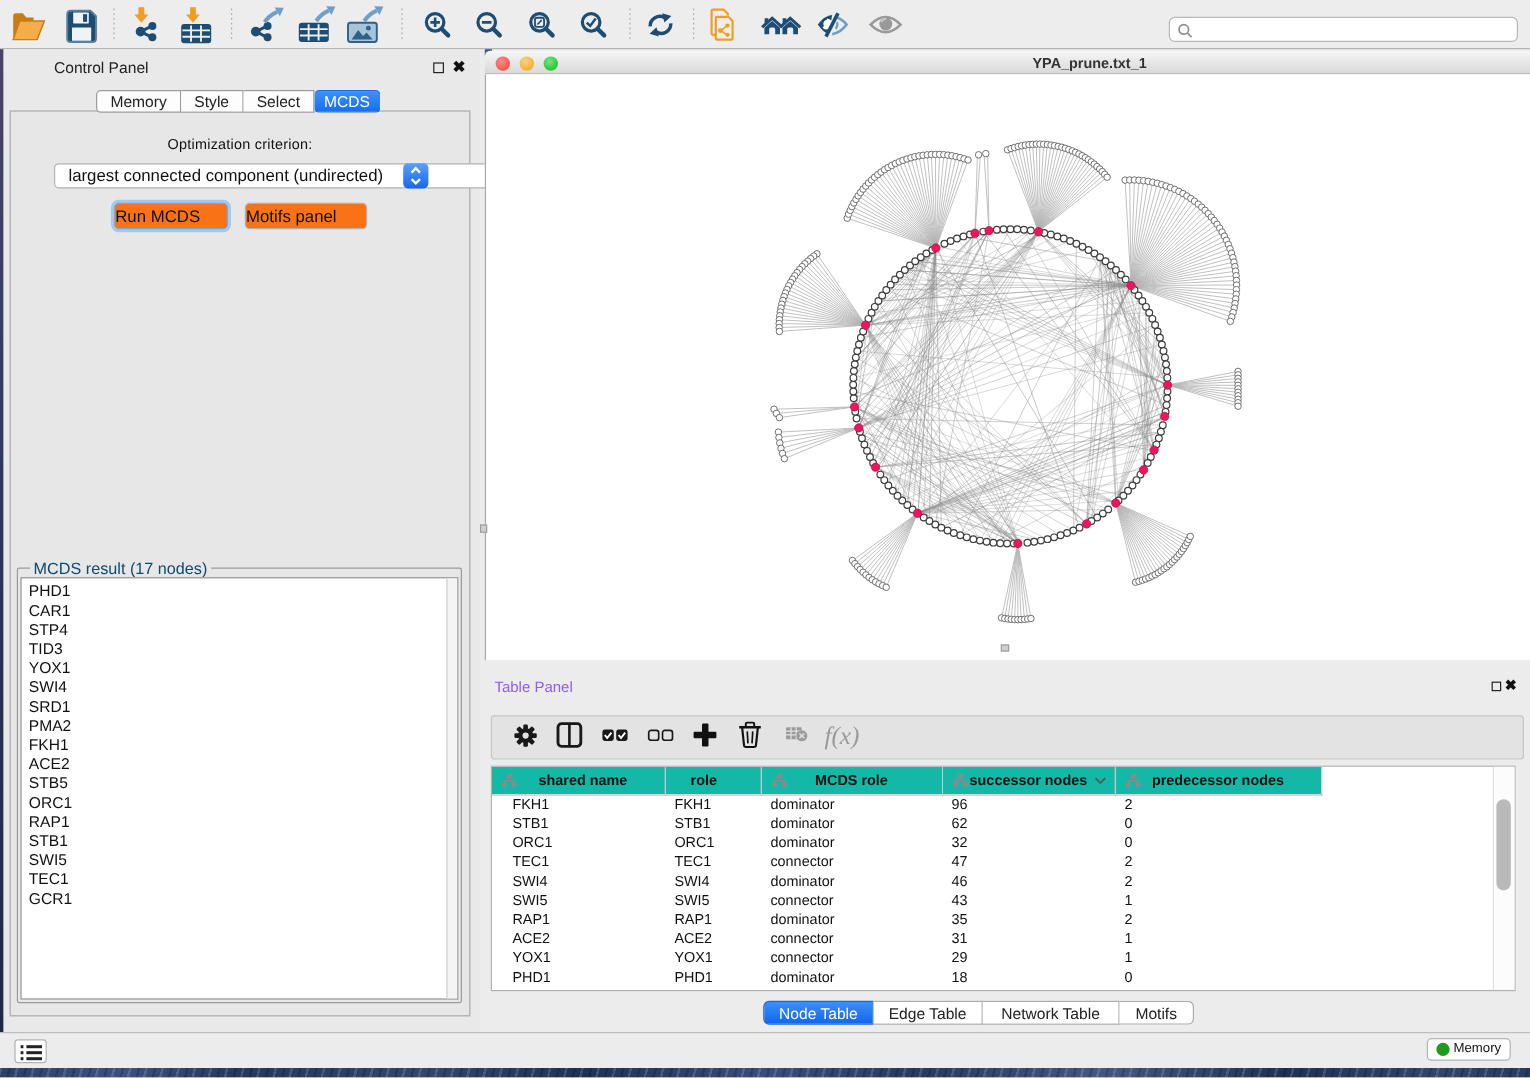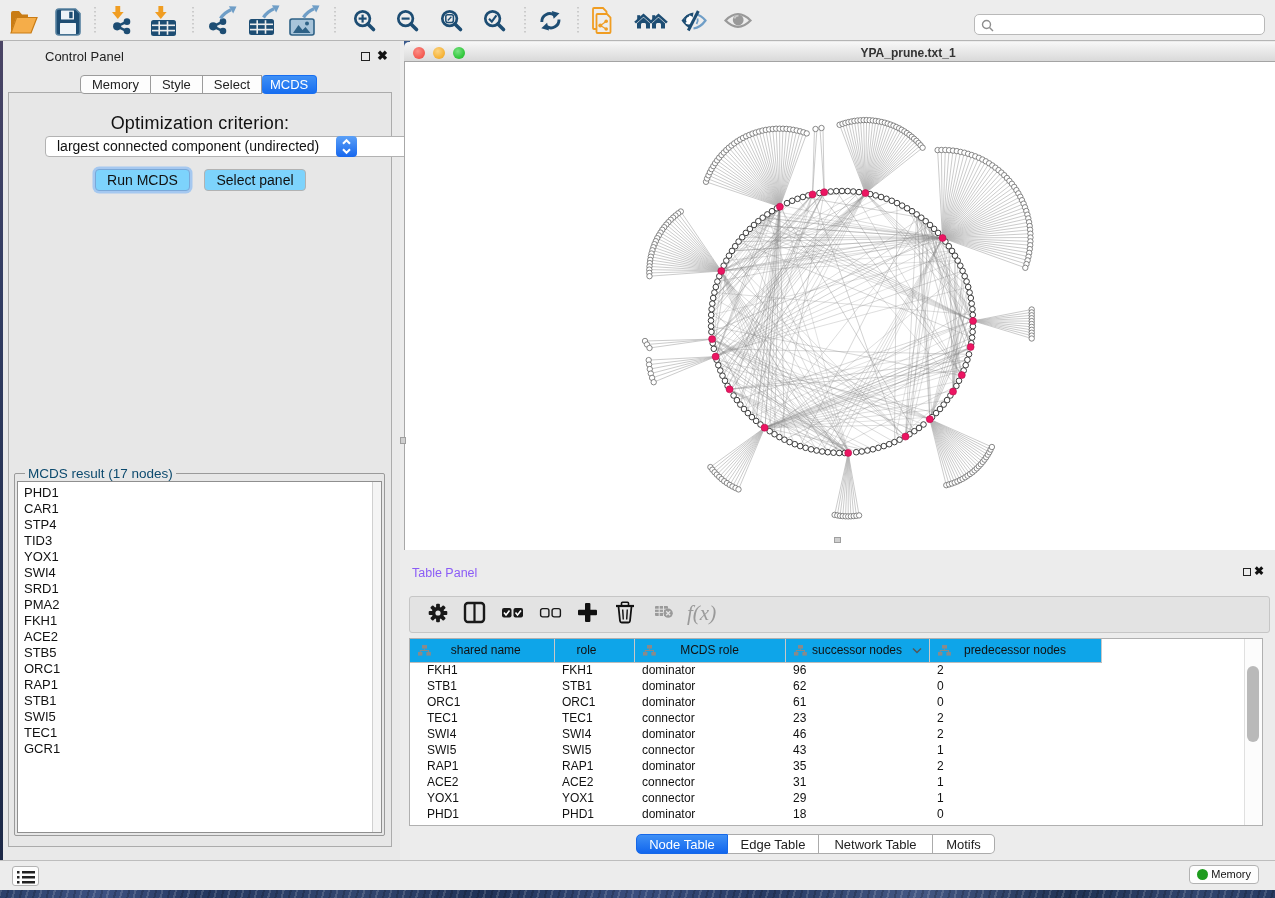--- a/index.html
+++ b/index.html
@@ -18,24 +18,24 @@
 
 #cpanel { left:3px; top:41px; width:397px; height:819px; background:#e9e9e9; }
 #cp-title { left:15px; top:49px; font-size:13px; color:#222;margin-left:30px; }
 #cp-box { left:361px; top:52px; width:9px; height:9px; border:1.4px solid #222; }
 #cp-x { left:377px; top:48px; font-size:13px; font-weight:bold; color:#111; }
 #cp-body { left:8px; top:92px; width:384px; height:755px; background:#e7e7e7; border:1px solid #ababab; }
 #cp-tabs { left:80px; top:75px; height:19px; display:flex; }
 .tab { height:19px; line-height:18px; font-size:13px; color:#222; background:#fdfdfd; border:1px solid #9c9c9c; border-left:none; padding:0 11px; text-align:center; }
 .tab.first { border-left:1px solid #9c9c9c; border-radius:4px 0 0 4px; }
 .tab.sel { background:linear-gradient(#3f90f5,#176ef0); color:#fff; border-color:#176ef0; border-radius:4px; padding:0 8px; }
-#optlabel { left:8px; top:113px; width:384px; text-align:center; font-size:18px; letter-spacing:0.2px; color:#111; }
+#optlabel { left:8px; top:113px; width:384px; text-align:center; font-size:12px; letter-spacing:0.2px; color:#111; }
 #combo { left:45px; top:136px; width:367px; height:21px; background:#fff; border:1px solid #b2b2b2; border-radius:4px; font-size:14px; color:#111; line-height:19px; padding-left:11px; }
 #combocap { left:336px; top:136px; width:21px; height:21px; border-radius:4px; background:linear-gradient(#5ba0f7,#1667ee); }
-.btn { height:22px; background:#7dd3fc; border:1px solid #b2b2b2; border-radius:4px; font-size:14px; color:#111; text-align:center; line-height:20px; }
+.btn { height:22px; background:#f97316; border:1px solid #b2b2b2; border-radius:4px; font-size:14px; color:#111; line-height:20px; }
 #btn-run { left:95px; top:169px; width:95px; box-shadow:0 0 0 2.5px #a5c8f0; border-color:#7aa8d8; }
 #btn-close { left:204px; top:169px; width:102px; }
 #fieldset { left:14px; top:473px; width:371px; height:363px; border:1px solid #9a9a9a; border-radius:2px; }
 #fs-legend { left:25px; top:466px; font-size:13.5px; color:#0c4a6e; background:#e7e7e7; padding:0 3px; }
 #listbox { left:17px; top:481px; width:365px; height:352px; background:#fff; border:1px solid #8f8f8f; font-size:13px; color:#111; line-height:16px; padding:3px 0 0 6px; }
 #listsb { left:372px; top:482px; width:9px; height:350px; background:#f4f4f4; border-left:1px solid #d0d0d0; }
 
 
 #netwin-title { left:404px; top:42px; width:871px; height:20px; background:linear-gradient(#f7f7f7,#d9d9d9); border-bottom:1px solid #a4a4a4; border-radius:5px 0 0 0; }
 #net-title-txt { left:404px; top:46px; width:1008px; text-align:center; font-size:12px; font-weight:bold; color:#333; }
@@ -46,21 +46,21 @@
 #grip-h { left:834px; top:537px; width:7px; height:6px; background:#cfcfcf; border:1px solid #9f9f9f; }
 
 
 #tpanel { left:404px; top:556px; width:871px; height:304px; background:#ececec; }
 #tp-title { left:412px; top:566px; font-size:12.5px; color:#8b5cf6; }
 #tp-box { left:1243px; top:568px; width:8px; height:8px; border:1.3px solid #222; }
 #tp-x { left:1254px; top:564px; font-size:12px; font-weight:bold; color:#111; }
 #tp-toolbar { left:409px; top:596px; width:861px; height:37px; background:#e3e3e3; border:1px solid #c6c6c6; border-radius:3px; }
 #tbl { left:409px; top:638px; width:854px; height:188px; background:#fff; border:1px solid #b0b0b0; }
 #tbl table { border-collapse:collapse; width:691px; table-layout:fixed; font-size:12px; color:#111; }
-#tbl th { font-weight:normal; height:23px; background:#0ea5e9; border-right:1px solid #c8c8c8; border-bottom:1px solid #bcbcbc; padding:0; font-size:12px; position:relative; }
+#tbl th { font-weight:bold; height:23px; background:#14b8a6; border-right:1px solid #c8c8c8; border-bottom:1px solid #bcbcbc; padding:0; font-size:12px; position:relative; }
 #tbl th .hico { position:absolute; left:8px; top:6px; }
 #tbl th .chev { position:absolute; right:7px; top:8px; }
 #tbl th svg { vertical-align:middle; }
 #tbl td { height:16px; padding:0 4px 0 8px; white-space:nowrap; overflow:hidden; }
 #tbl td:first-child { padding-left:17px; }
 
 #tbl td.num { text-align:left; padding-right:10px; }
 #tbl td.num:nth-child(4) { padding-right:6px; }
 #tbl-sb { left:1244px; top:639px; width:18px; height:186px; background:#fcfcfc; border-left:1px solid #e0e0e0; }
 #tbl-thumb { left:1247px; top:666px; width:12px; height:76px; background:#b9b9b9; border-radius:6px; }
@@ -238,21 +238,21 @@
     <div class="tab">Select</div>
     <div class="tab sel">MCDS</div>
 </div>
 <div id="optlabel" class="abs">Optimization criterion:</div>
 <div id="combo" class="abs">largest connected component (undirected)</div>
 <div id="combocap" class="abs"><svg width="21" height="21">
       <path d="M7 7.8 L10.5 4.2 L14 7.8" fill="none" stroke="#fff" stroke-width="2"></path>
       <path d="M7 13.2 L10.5 16.8 L14 13.2" fill="none" stroke="#fff" stroke-width="2"></path>
     </svg></div>
 <div id="btn-run" class="abs btn">Run MCDS</div>
-<div id="btn-close" class="abs btn">Select panel</div>
+<div id="btn-close" class="abs btn">Motifs panel</div>
 <div id="fieldset" class="abs"></div>
 <div id="fs-legend" class="abs">MCDS result (17 nodes)</div>
 <div id="listbox" class="abs">PHD1<br>CAR1<br>STP4<br>TID3<br>YOX1<br>SWI4<br>SRD1<br>PMA2<br>FKH1<br>ACE2<br>STB5<br>ORC1<br>RAP1<br>STB1<br>SWI5<br>TEC1<br>GCR1</div>
 <div id="listsb" class="abs"></div>
 
 <div id="corner-tl" class="abs"></div>
 <div id="netwin-title" class="abs"></div>
 <div class="abs light" style="left:413px;background:radial-gradient(circle at 40% 35%,#fb8e86,#f55f56 60%,#e2463d);"></div>
 <div class="abs light" style="left:433px;background:radial-gradient(circle at 40% 35%,#fcd483,#f6b53b 60%,#e29f2b);"></div>
 <div class="abs light" style="left:453px;background:radial-gradient(circle at 40% 35%,#7be284,#34c93e 60%,#28b332);"></div>
@@ -1183,28 +1183,28 @@
           <td>STB1</td>
           <td>STB1</td>
           <td>dominator</td>
           <td class="num">62</td>
           <td class="num">0</td>
         </tr>
 <tr>
           <td>ORC1</td>
           <td>ORC1</td>
           <td>dominator</td>
-          <td class="num">61</td>
+          <td class="num">32</td>
           <td class="num">0</td>
         </tr>
 <tr>
           <td>TEC1</td>
           <td>TEC1</td>
           <td>connector</td>
-          <td class="num">23</td>
+          <td class="num">47</td>
           <td class="num">2</td>
         </tr>
 <tr>
           <td>SWI4</td>
           <td>SWI4</td>
           <td>dominator</td>
           <td class="num">46</td>
           <td class="num">2</td>
         </tr>
 <tr>

